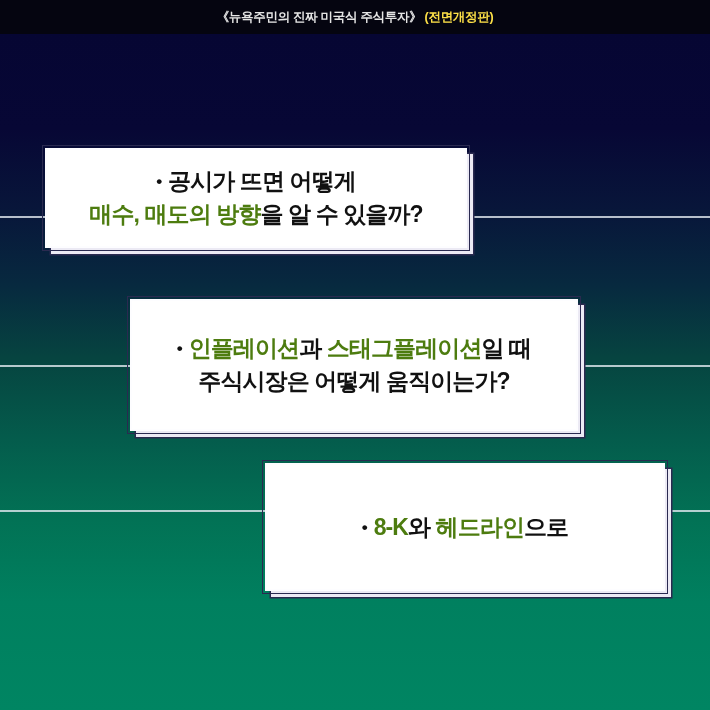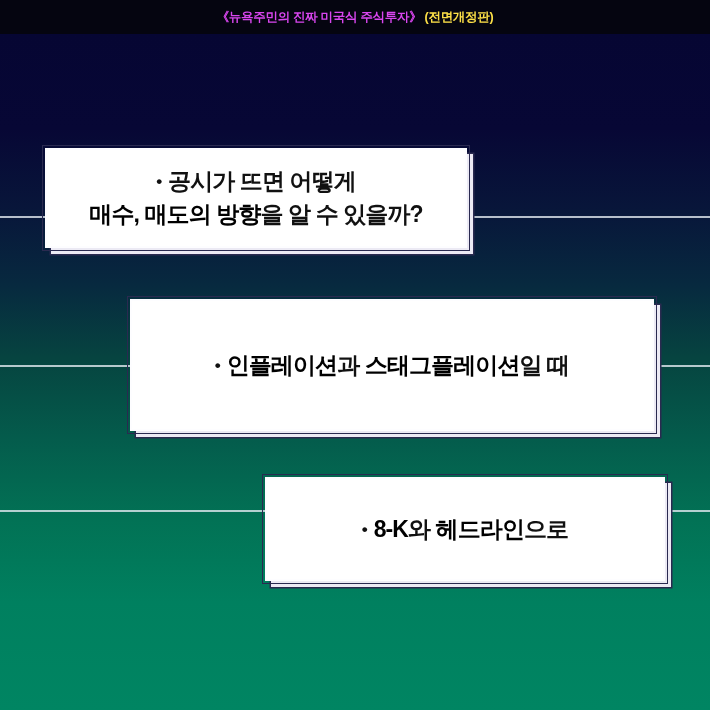--- a/index.html
+++ b/index.html
@@ -26,21 +26,21 @@
     align-items: center;
     justify-content: center;
     z-index: 30;
   }
   #header-title {
     font-size: 12.5px;
     font-weight: 700;
     letter-spacing: -0.3px;
     white-space: nowrap;
   }
-  #header-title .ht-white { color: #d946ef; }
+  #header-title .ht-white { color: #e5e5e5; }
   #header-title .ht-green { color: #fde047; }
 
   
   #bg {
     position: absolute;
     left: 0; top: 34px;
     width: 710px;
     height: 676px;
     background: linear-gradient(
       to bottom,
@@ -83,30 +83,30 @@
   }
   .card-line {
     color: #111111;
     font-weight: 800;
     font-size: 23px;
     letter-spacing: -0.9px;
     line-height: 1.42;
     white-space: nowrap;
     text-align: center;
   }
-  .card-line .g { color: #000000; text-align: right; }
+  .card-line .g { color: #4d7c0f; text-align: right; }
   .bullet {
     font-size: 17px;
     vertical-align: 0.12em;
     padding-right: 3px;
   }
 
   #card-1 { left: 45px;  top: 148px; width: 422px; height: 100px; }
-  #card-2 { left: 130px; top: 299px; width: 524px; height: 132px; }
-  #card-3 { left: 265px; top: 477px; width: 400px; height: 104px; }
+  #card-2 { left: 130px; top: 299px; width: 448px; height: 132px; }
+  #card-3 { left: 265px; top: 463px; width: 400px; height: 128px; }
 </style>
 </head>
 <body>
 
 <div id="stage">
 
   <div id="header-bar">
     <div id="header-title">
       <span class="ht-white">《뉴욕주민의 진짜 미국식 주식투자》</span><span class="ht-green"> (전면개정판)</span>
     </div>
@@ -120,19 +120,20 @@
       <div class="hline" style="top: 510px;"></div>
     </div>
 
   <div class="card" id="card-1">
     <div class="card-line"><span class="bullet">• </span><span>공시가 뜨면 어떻게</span></div>
     <div class="card-line"><span class="g">매수, 매도의 방향</span><span>을 알 수 있을까?</span></div>
   </div>
 
   <div class="card" id="card-2">
     <div class="card-line"><span class="bullet">• </span><span class="g">인플레이션</span><span>과 </span><span class="g">스태그플레이션</span><span>일 때</span></div>
+    <div class="card-line"><span>주식시장은 어떻게 움직이는가?</span></div>
   </div>
 
   <div class="card" id="card-3">
     <div class="card-line"><span class="bullet">• </span><span class="g">8-K</span><span>와 </span><span class="g">헤드라인</span><span>으로</span></div>
   </div>
 
 </div>
 
 </body></html>

